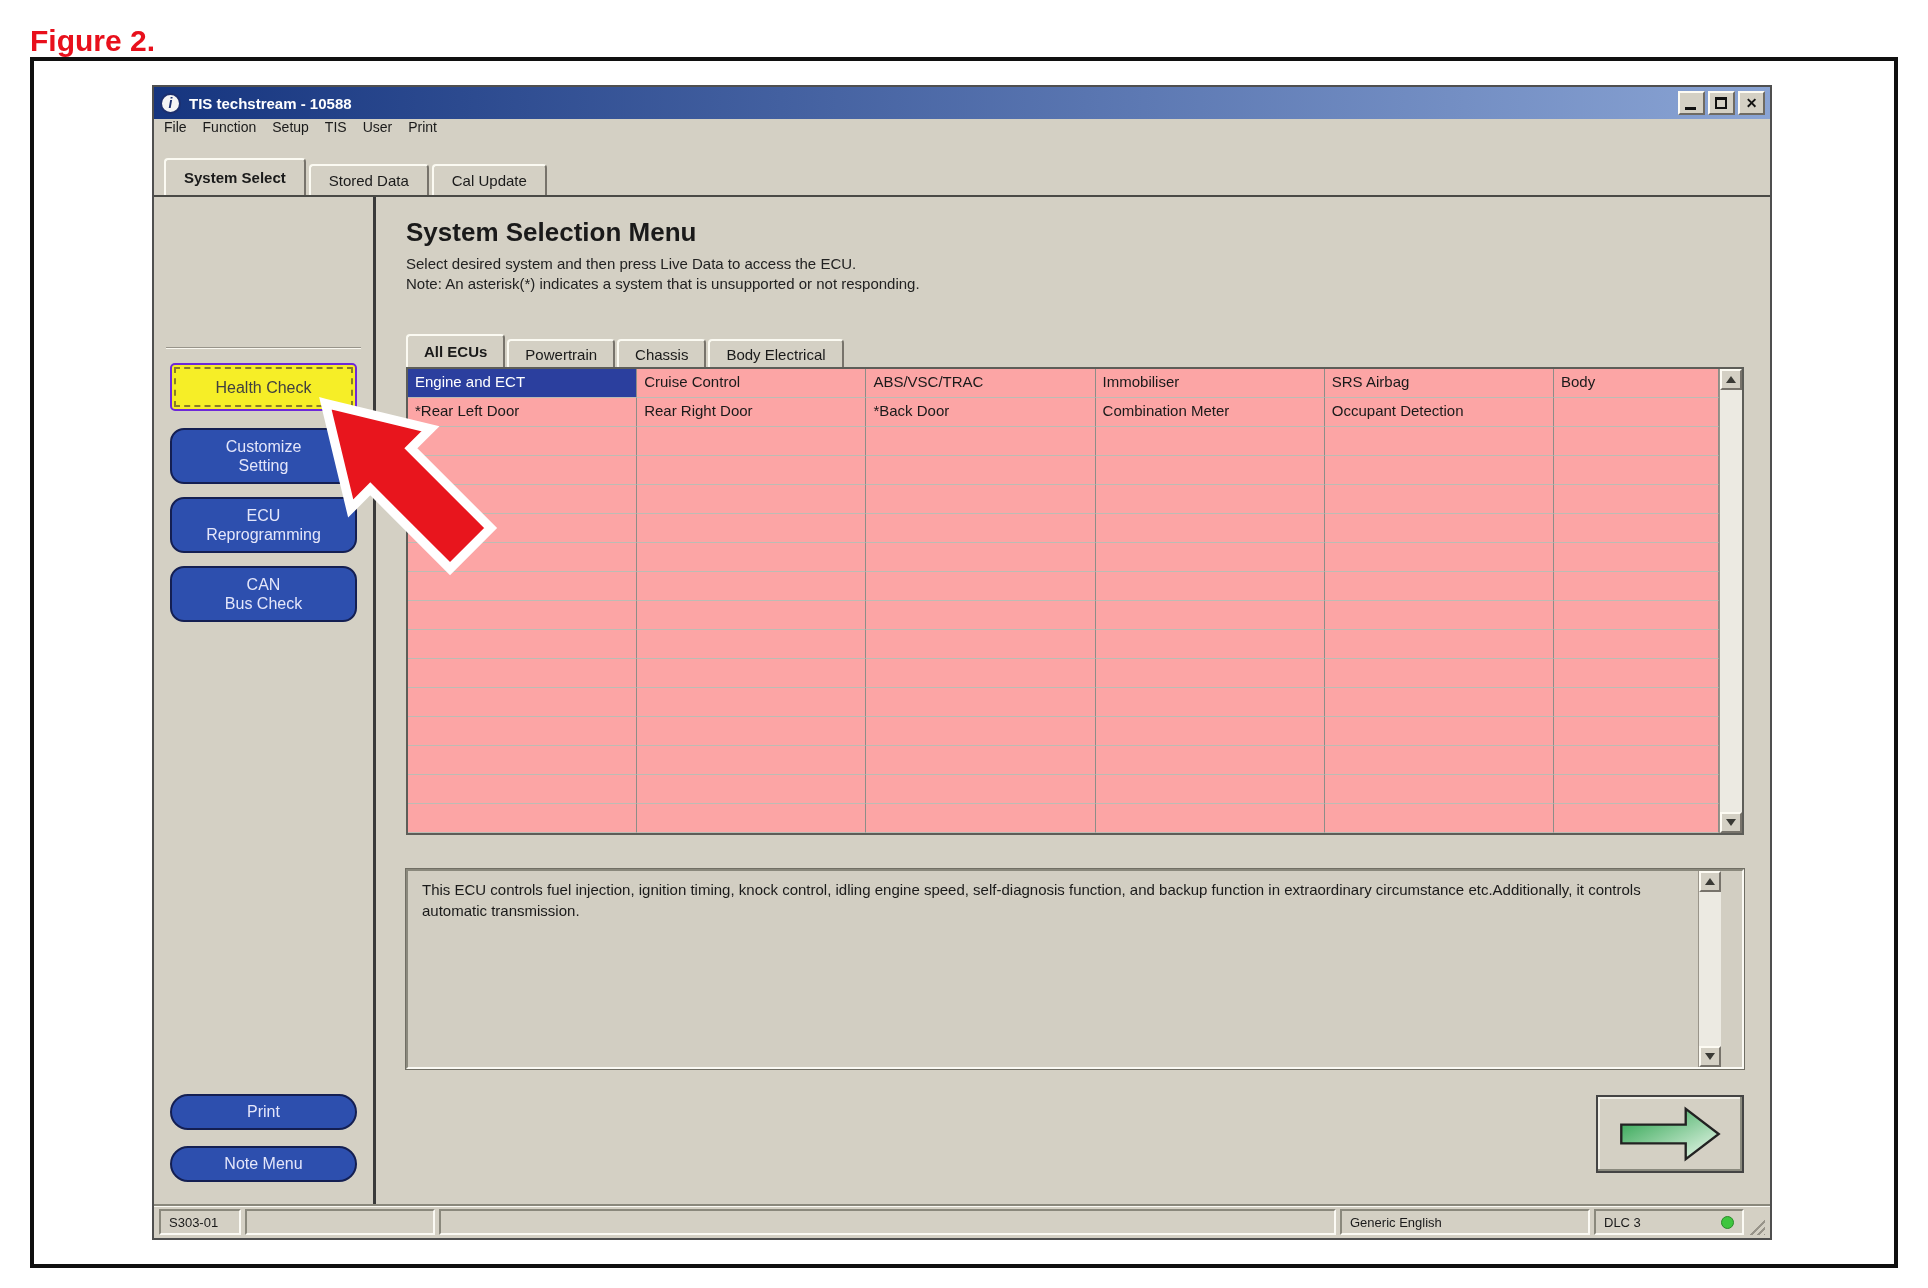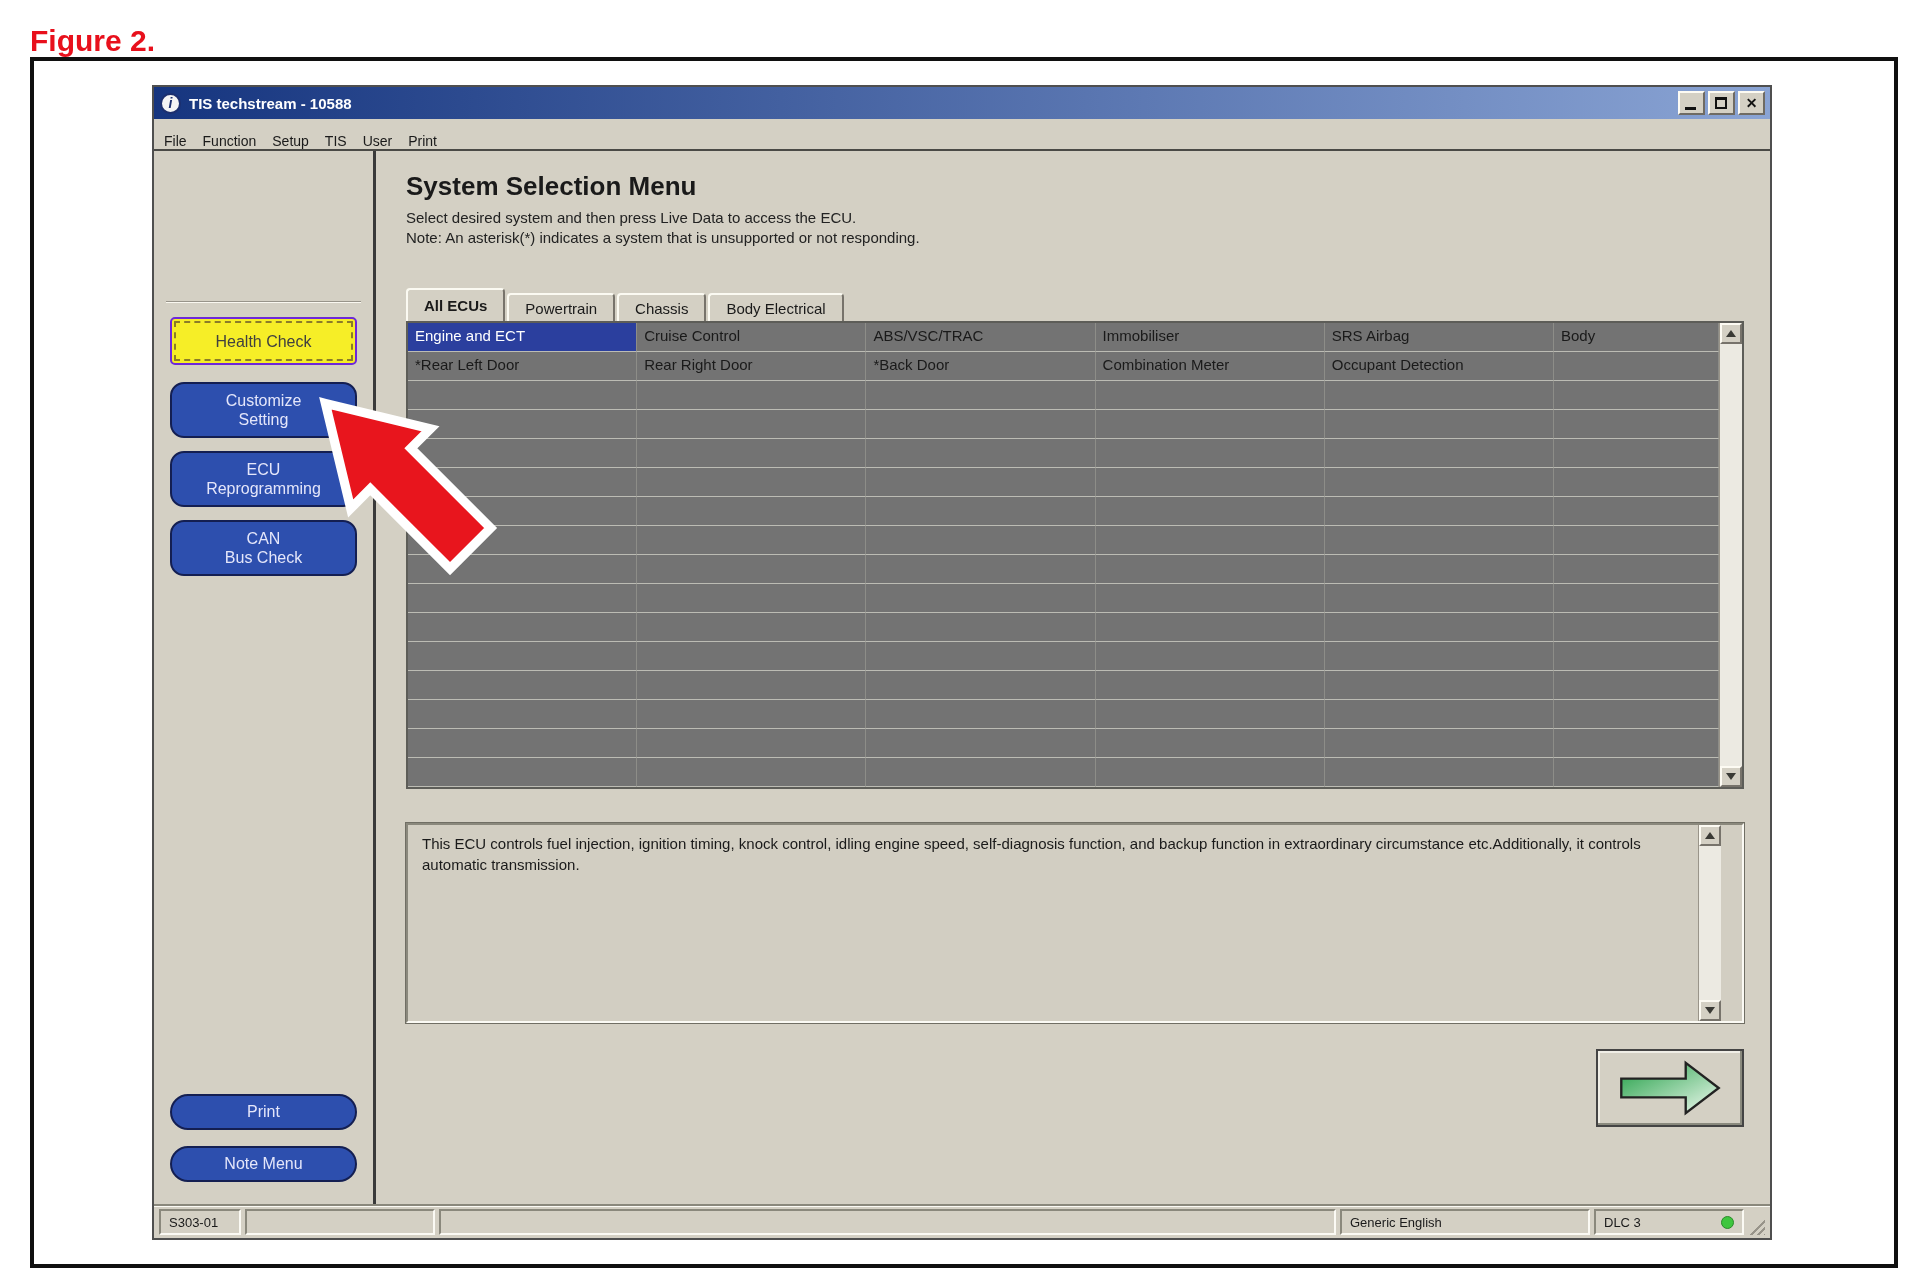--- a/index.html
+++ b/index.html
@@ -33,21 +33,21 @@
   .title-text{color:#fff;font-weight:bold;font-size:15px;margin-left:8px;flex:1;white-space:nowrap;}
   .win-controls{display:flex;align-items:center;}
   .win-btn{width:27px;height:24px;background:var(--chrome);border:2px solid;
            border-color:#fdfbf3 #6f6b63 #6f6b63 #fdfbf3;margin-left:3px;position:relative;
            display:flex;align-items:center;justify-content:center;cursor:pointer;}
   .glyph-minimize{position:absolute;left:5px;bottom:3px;width:11px;height:3px;background:#111;}
   .glyph-maximize{position:absolute;left:5px;right:6px;top:4px;bottom:4px;border:2px solid #111;border-top-width:3px;}
   .glyph-close{font-size:14px;font-weight:bold;line-height:1;color:#111;}
 
   
-  .menubar{height:30px;flex:0 0 auto;display:flex;align-items:flex-end;padding-left:10px;}
+  .menubar{height:30px;flex:0 0 auto;display:flex;align-items:flex-start;padding-left:10px;}
   .menu-item{font-size:14px;margin-right:16px;cursor:pointer;}
 
   
   .tabstrip{height:46px;flex:0 0 auto;display:flex;align-items:flex-end;padding-left:10px;gap:3px;}
   .tab{padding:0 18px;height:31px;display:flex;align-items:center;background:var(--chrome);
        border:2px solid;border-color:#fbfaf2 #77736b #77736b #fbfaf2;border-bottom:none;
        border-radius:4px 4px 0 0;font-size:15px;cursor:pointer;white-space:nowrap;}
   .tab.active{height:37px;font-weight:bold;}
 
   
@@ -72,21 +72,21 @@
   .instruction,.note{font-size:15px;line-height:20px;color:#222;}
 
   .subtab-row{display:flex;align-items:flex-end;margin-top:40px;gap:2px;}
   .subtab{padding:12px 16px;height:28px;display:flex;align-items:center;background:var(--chrome);
           border:2px solid;border-color:#fbfaf2 #77736b #77736b #fbfaf2;border-bottom:none;
           border-radius:4px 4px 0 0;font-size:15px;cursor:pointer;white-space:nowrap;}
   .subtab.active{height:33px;font-weight:bold;position:relative;z-index:2;}
 
   .ecu-table{display:flex;border:2px solid #5d5d58;background:#fdfdfd;height:468px;flex:0 0 auto;}
   .ecu-grid{flex:1;display:grid;grid-template-columns:repeat(5,1fr) 0.72fr;grid-auto-rows:29px;
-            align-content:start;background:#737373;}
+            align-content:start;background:#fca5a5;}
   .tcell{border-right:1px solid #8d8d88;border-bottom:1px solid #bcbcb4;padding:4px 7px;font-size:15px;
          white-space:nowrap;overflow:hidden;}
   .tcell.selected{background:var(--selected-cell-bg);color:#fff;}
 
   .vscroll{width:23px;flex:0 0 auto;background:#eceae2;border-left:1px solid #999489;
            display:flex;flex-direction:column;}
   .scroll-btn{height:21px;flex:0 0 auto;background:var(--chrome);border:2px solid;
               border-color:#fdfbf3 #77736b #77736b #fdfbf3;display:flex;align-items:center;justify-content:center;cursor:pointer;}
   .vscroll .track{flex:1;}
   .tri{width:0;height:0;border-left:5px solid transparent;border-right:5px solid transparent;}
@@ -147,20 +147,25 @@
 
     <div class="menubar">
         <span class="menu-item">File</span>
         <span class="menu-item">Function</span>
         <span class="menu-item">Setup</span>
         <span class="menu-item">TIS</span>
         <span class="menu-item">User</span>
         <span class="menu-item">Print</span>
       </div>
 
+    <div class="tabstrip">
+        <div class="tab active">System Select</div>
+        <div class="tab">Stored Data</div>
+        <div class="tab">Cal Update</div>
+      </div>
 
     <div class="content">
 
       <div class="sidebar">
         <div class="sidebar-top-spacer"></div>
         <div class="sidebar-divider"></div>
         <div>
             <button class="side-btn yellow-highlight">Health Check</button>
             <button class="side-btn blue">Customize
 Setting</button>

